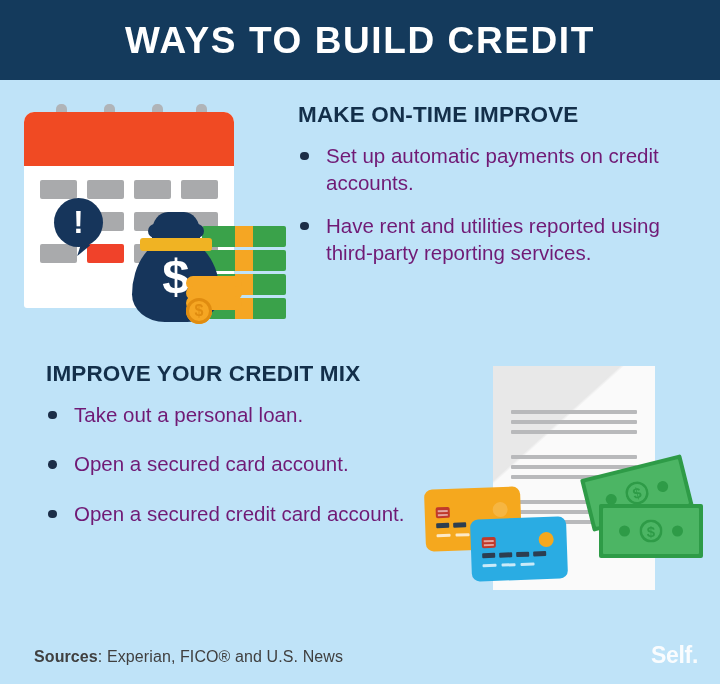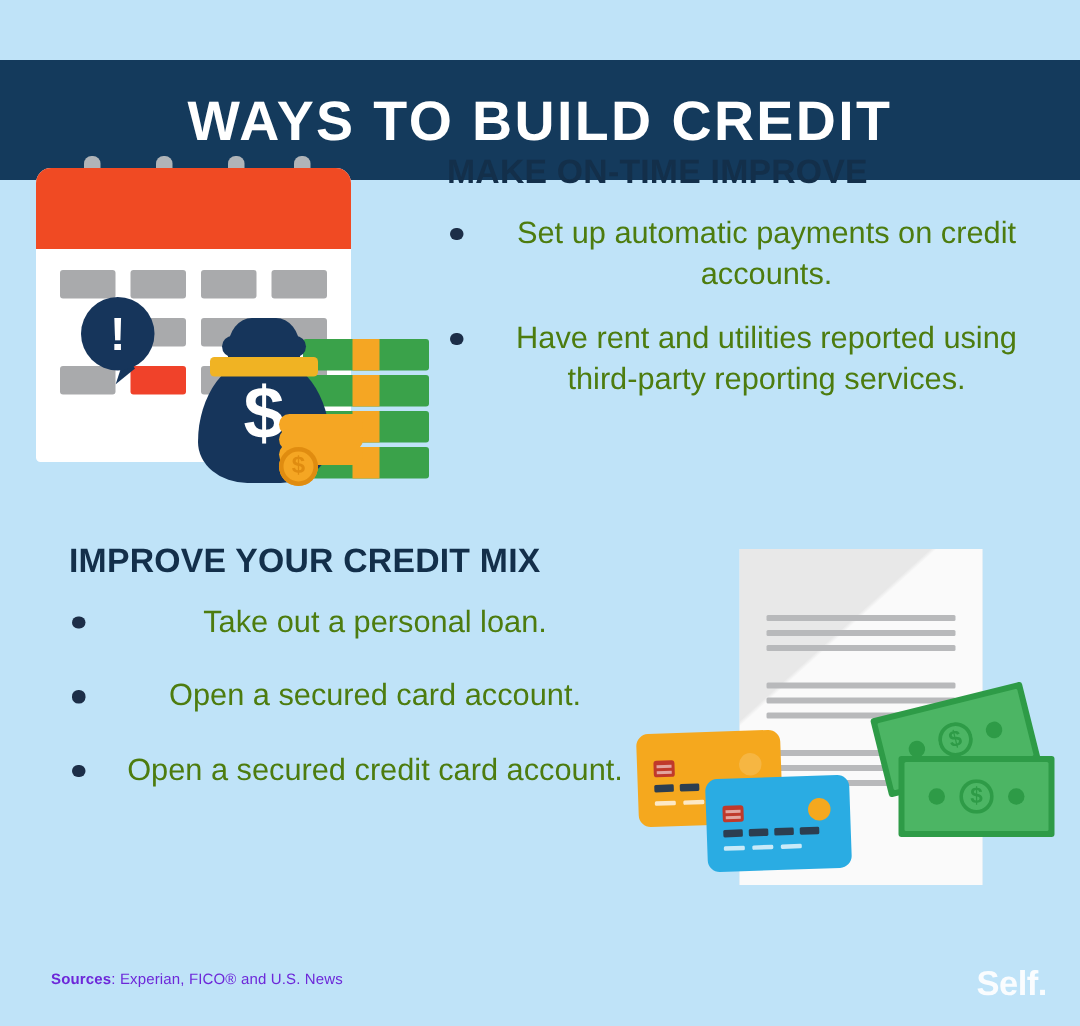--- a/index.html
+++ b/index.html
@@ -20,21 +20,20 @@
   
   .header {
     position: absolute;
     left: 0; top: 0;
     width: 720px;
     height: 80px;
     background: #143a5c;
     display: flex;
     align-items: center;
     justify-content: center;
-    margin-top: 40px;
   }
   .header-title {
     color: #ffffff;
     font-size: 37px;
     font-weight: bold;
     letter-spacing: 1.6px;
     line-height: 1;
     white-space: nowrap;
   }
 
@@ -54,25 +53,24 @@
     margin: 0 0 14px 0;
   }
   .bullets {
     list-style: none;
     margin: 0;
     padding: 0;
   }
   .bullet {
     position: relative;
     padding-left: 28px;
-    color: #4d7c0f;
+    color: #701a75;
     font-size: 20.5px;
     line-height: 1.34;
     margin-bottom: 15px;
-    text-align: center;
   }
   .bullet:last-child { margin-bottom: 8px; }
   .bullet .dot {
     position: absolute;
     left: 2px;
     top: 10px;
     width: 8.5px;
     height: 8.5px;
     border-radius: 50%;
     background: #1c2e48;
@@ -86,22 +84,22 @@
     width: 380px;
   }
   .sec2-text .bullet { margin-bottom: 22px; }
   .sec2-text .bullets { margin-top: 10px; }
 
   
   .sources {
     position: absolute;
     left: 34px;
     top: 648px;
-    font-size: 10px;
-    color: #6d28d9;
+    font-size: 16px;
+    color: #404040;
     letter-spacing: 0.1px;
   }
   .sources b { font-weight: bold; }
   .self-logo {
     position: absolute;
     right: 22px;
     top: 642px;
     color: #ffffff;
     font-size: 23px;
     font-weight: bold;

